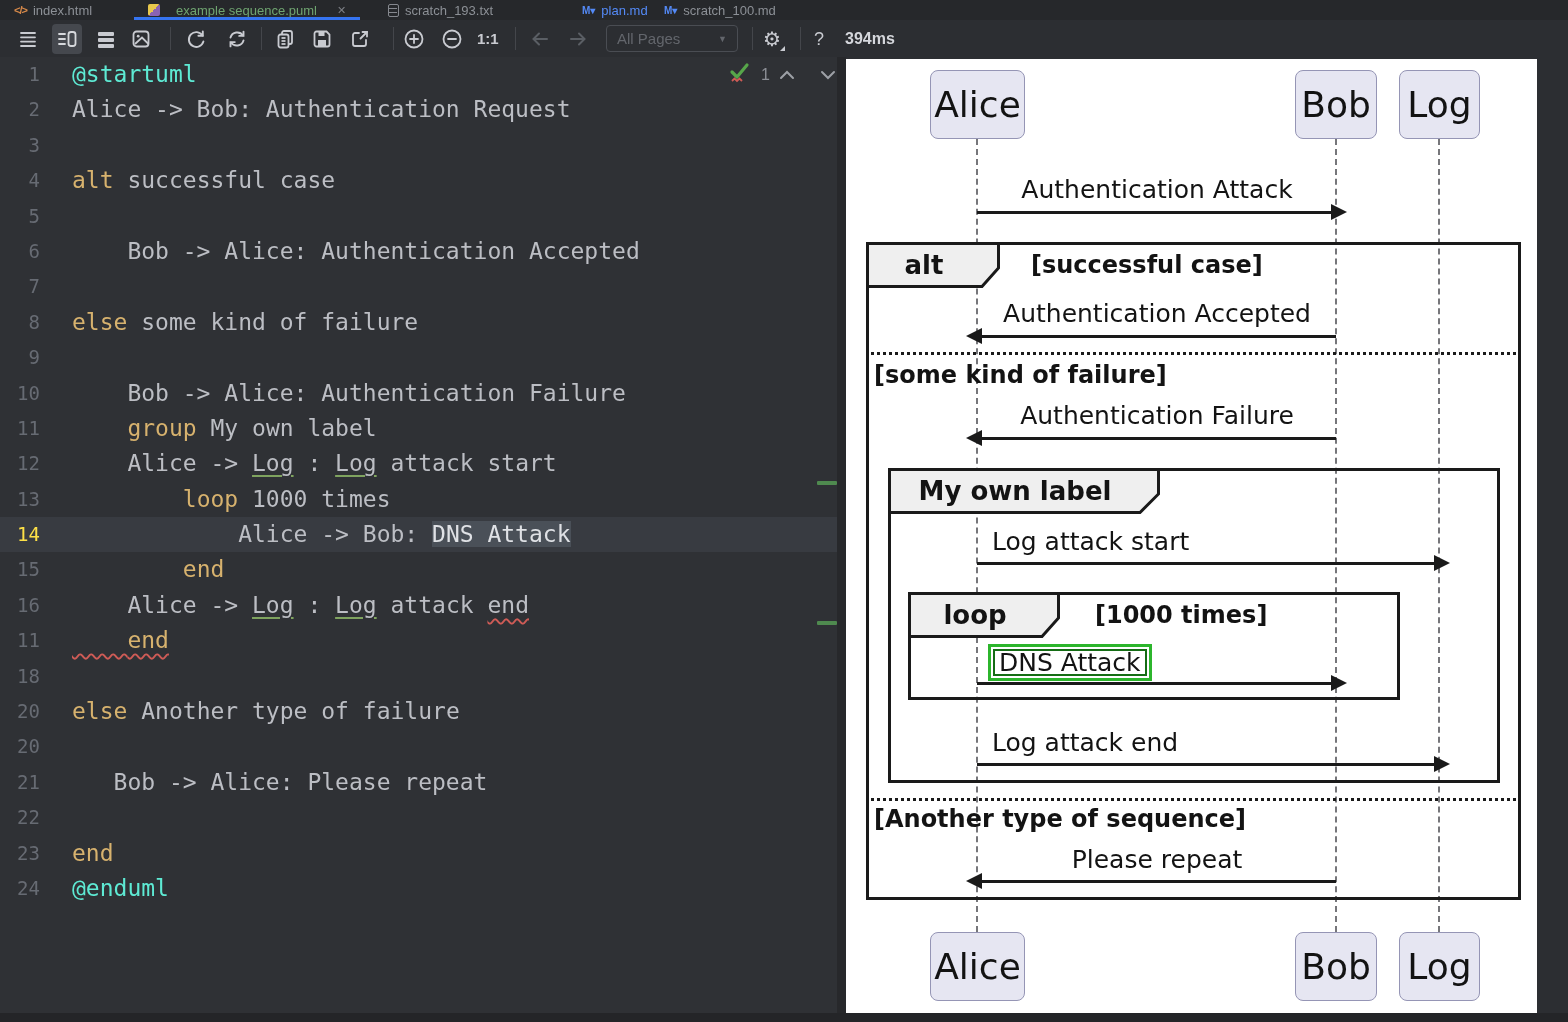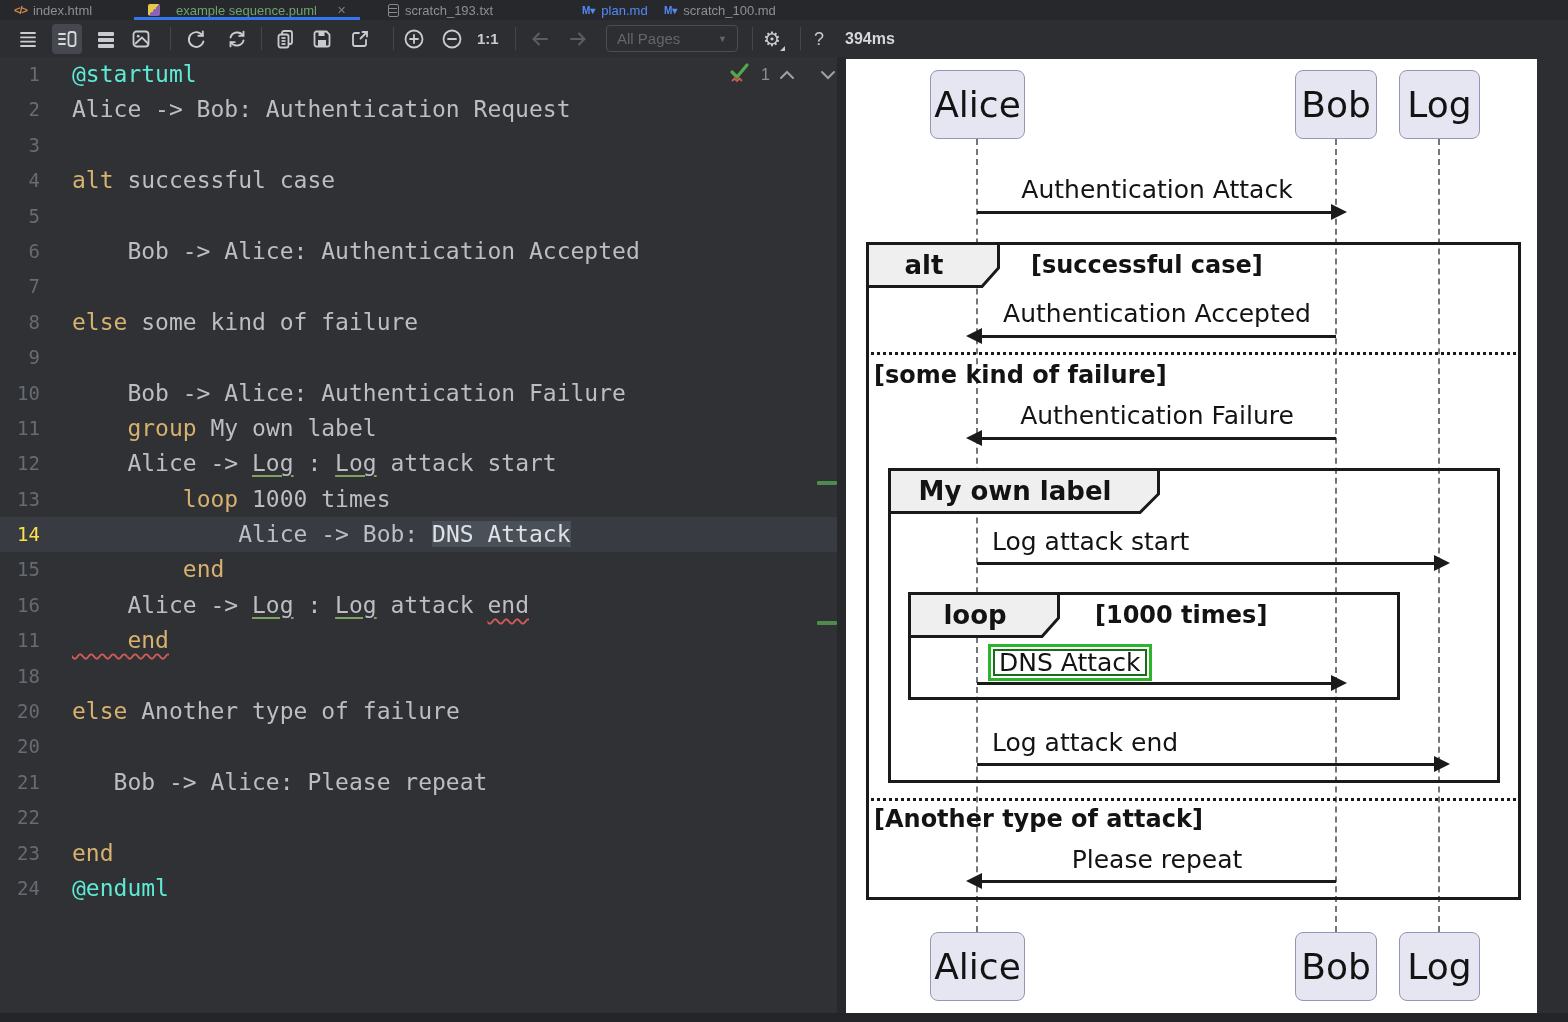--- a/index.html
+++ b/index.html
@@ -448,21 +448,21 @@
     <div class="aline" style="left:131px; top:623px; width:355px">
         <span class="head-r"></span>
       </div>
 
     <div class="msg" style="left:146px; top:669px">Log attack end</div>
     <div class="aline" style="left:131px; top:704px; width:458px">
         <span class="head-r"></span>
       </div>
 
     <div class="dd" style="left:20px; top:739px; width:655px"></div>
-    <div class="cond" style="left:28px; top:746px">[Another type of attack]</div>
+    <div class="cond" style="left:28px; top:746px">[Another type of sequence]</div>
 
     <div class="msg center" style="left:131px; top:786px; width:360px">Please repeat</div>
     <div class="aline" style="left:135px; top:821px; width:355px">
         <span class="head-l"></span>
       </div>
 
     <div class="pbox" style="left:84px; top:873px; width:95px">
         <span>Alice</span>
       </div>
     <div class="pbox" style="left:449px; top:873px; width:82px">

